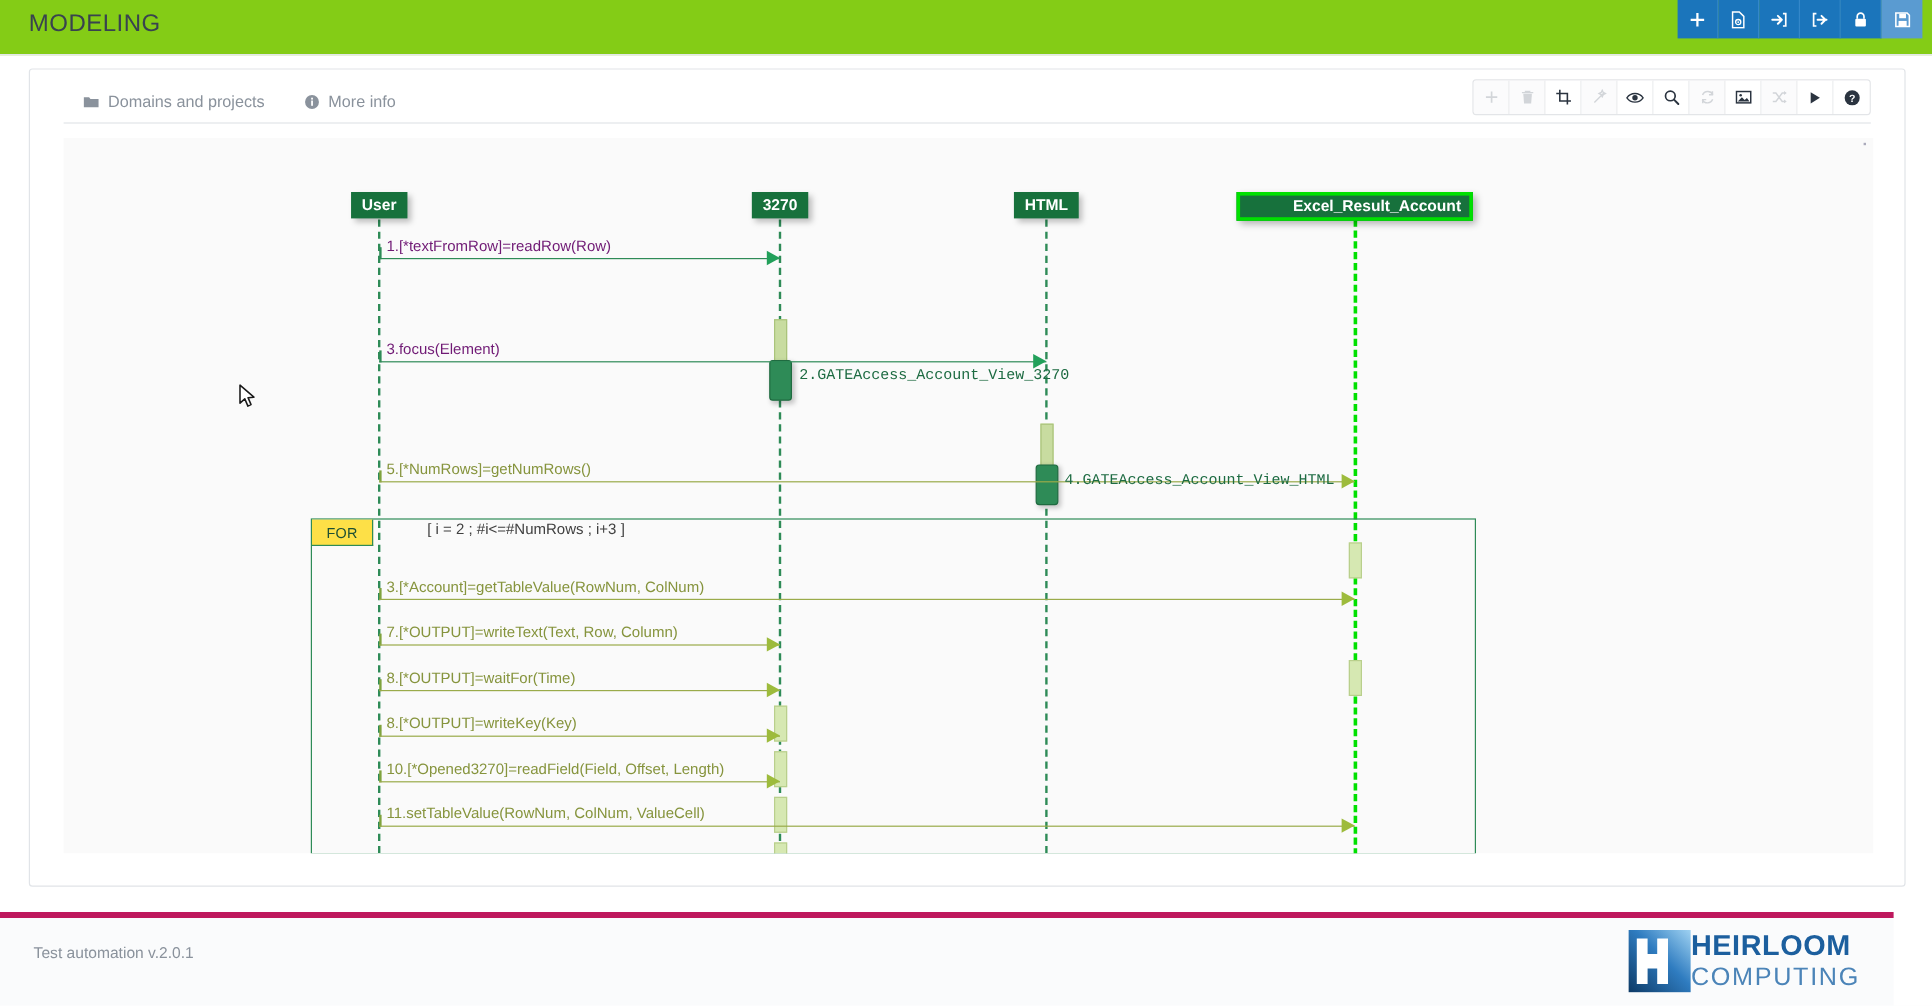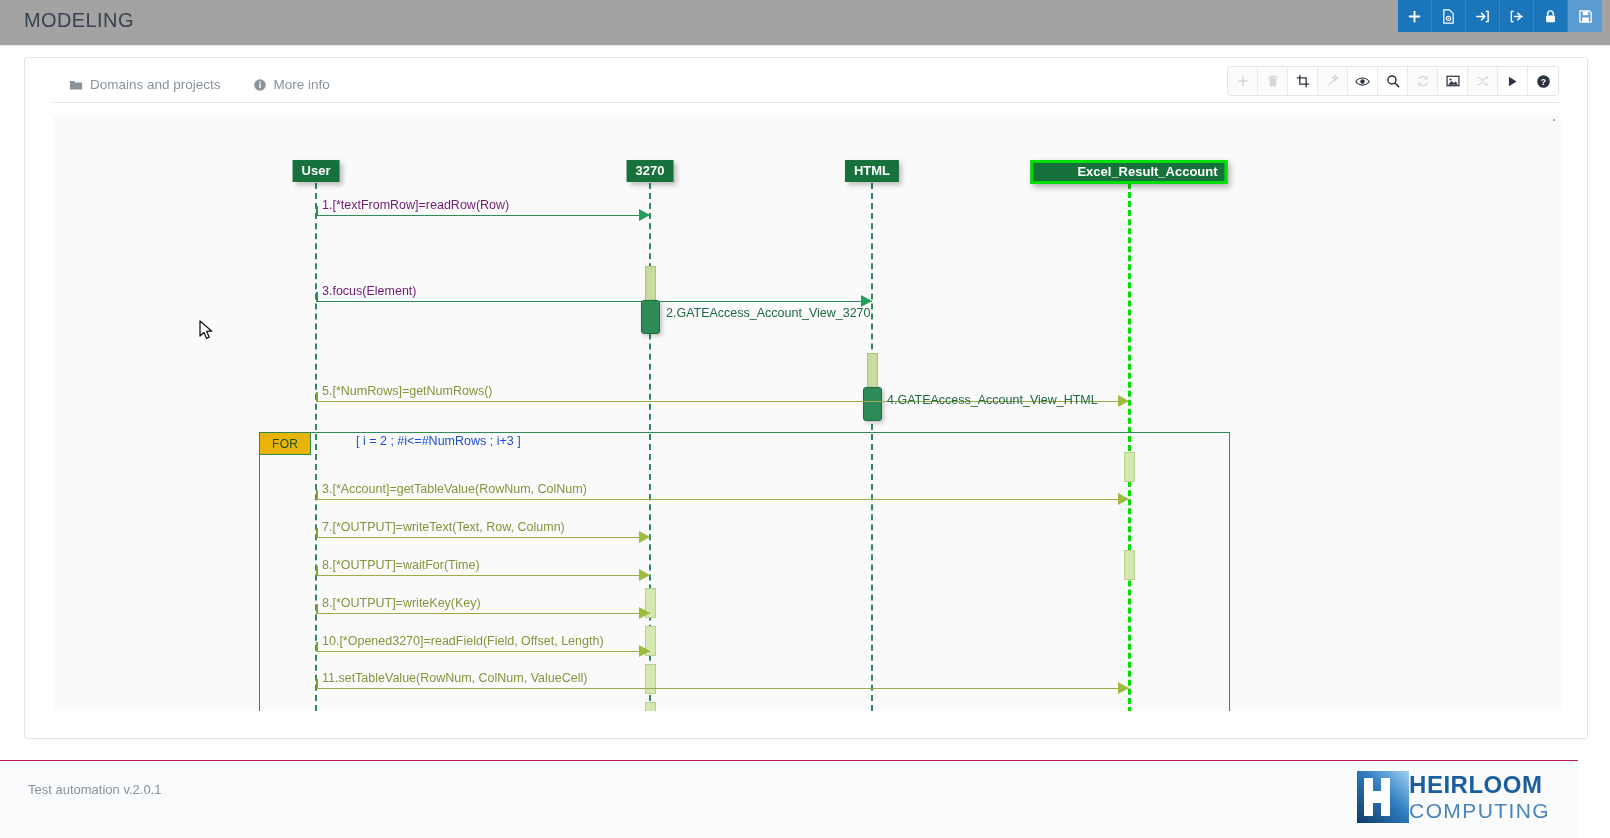--- a/index.html
+++ b/index.html
@@ -9,21 +9,21 @@
     width: 1610px; height: 838px;
     overflow: hidden;
     background: #ffffff;
     font-family: "Liberation Sans", sans-serif;
   }
 
   
   .topbar {
     position: relative;
     height: 46px;
-    background: #a3a3a3;
+    background: #84cc16;
     border-bottom: 1px solid #e3e6ea;
   }
   .page-title {
     position: absolute;
     left: 24px; top: 9px;
     font-size: 20px;
     letter-spacing: .4px;
     color: #39434f;
     font-weight: 400;
   }
@@ -192,59 +192,60 @@
   .msg.olive .head { border-left-color: #9dbb3c; }
   .msg.olive .label { color: #86943d; }
   .msg.olive .stub { border-color: #7fa33e; }
 
   
   .note-label {
     position: absolute;
     font-size: 12.5px;
     color: #1d6b42;
     white-space: nowrap;
+    font-family: Liberation Mono, monospace;
   }
 
   
   .frag {
     position: absolute;
     border: 1.3px solid #2e8b57;
     background: transparent;
   }
   .frag-tag {
     position: absolute;
     left: 0; top: 0;
     height: 22px;
     display: flex; align-items: center;
-    background: #eab308;
+    background: #fde047;
     border-right: 1.3px solid #2e8b57;
     border-bottom: 1.3px solid #2e8b57;
     padding: 0 12px;
     font-size: 12px;
     color: #1d4f33;
     letter-spacing: .3px;
   }
   .frag-cond {
     position: absolute;
     top: 1px;
     font-size: 12.5px;
-    color: #1d4ed8;
+    color: #404040;
     white-space: nowrap;
   }
 
   
   .cursor { position: absolute; left: 146px; top: 205px; }
 
   
   .footer {
     position: absolute;
     left: 0; top: 760px;
     width: 1578px; height: 78px;
     background: #fafbfc;
-    border-top: 1px solid #be185d;
+    border-top: 5px solid #be185d;
   }
   .footer-text {
     position: absolute;
     left: 28px; top: 21px;
     font-size: 13px;
     color: #8a929c;
   }
   .logo {
     position: absolute;
     right: 28px; top: 10px;

